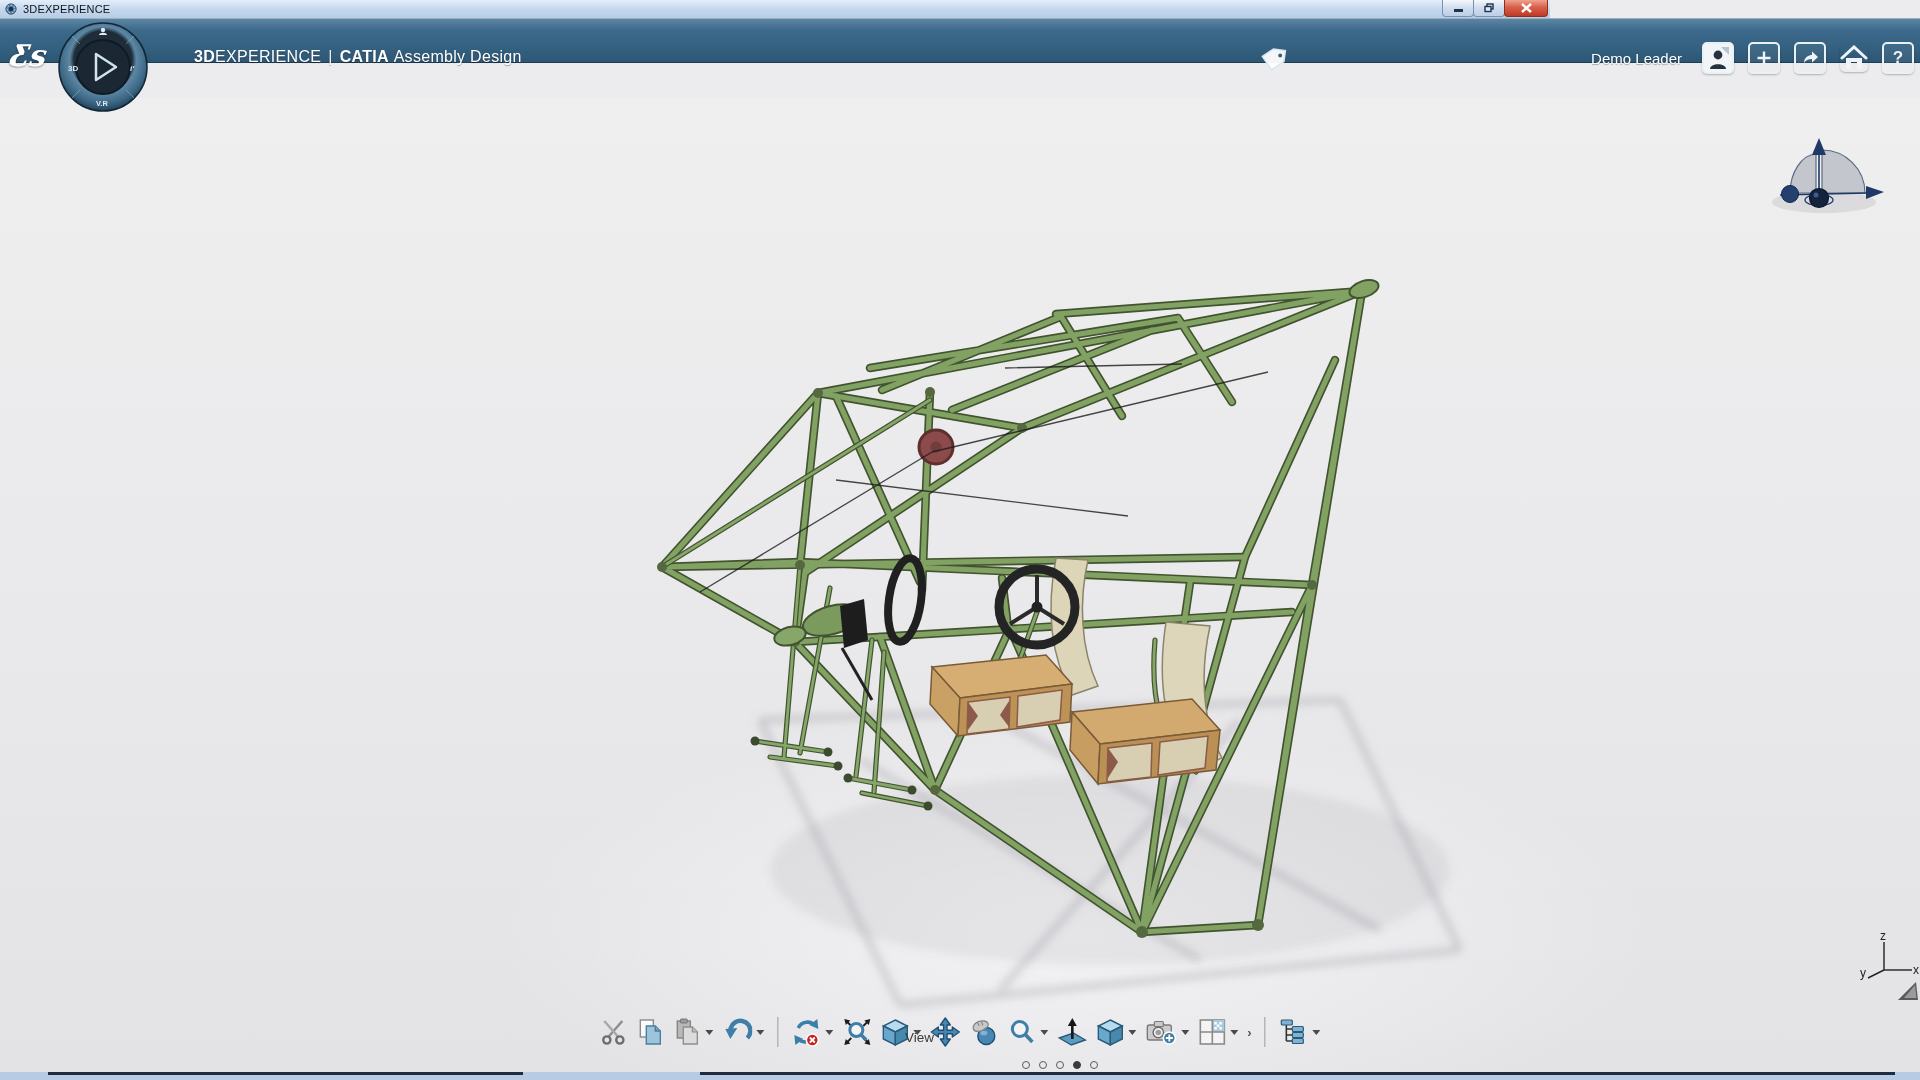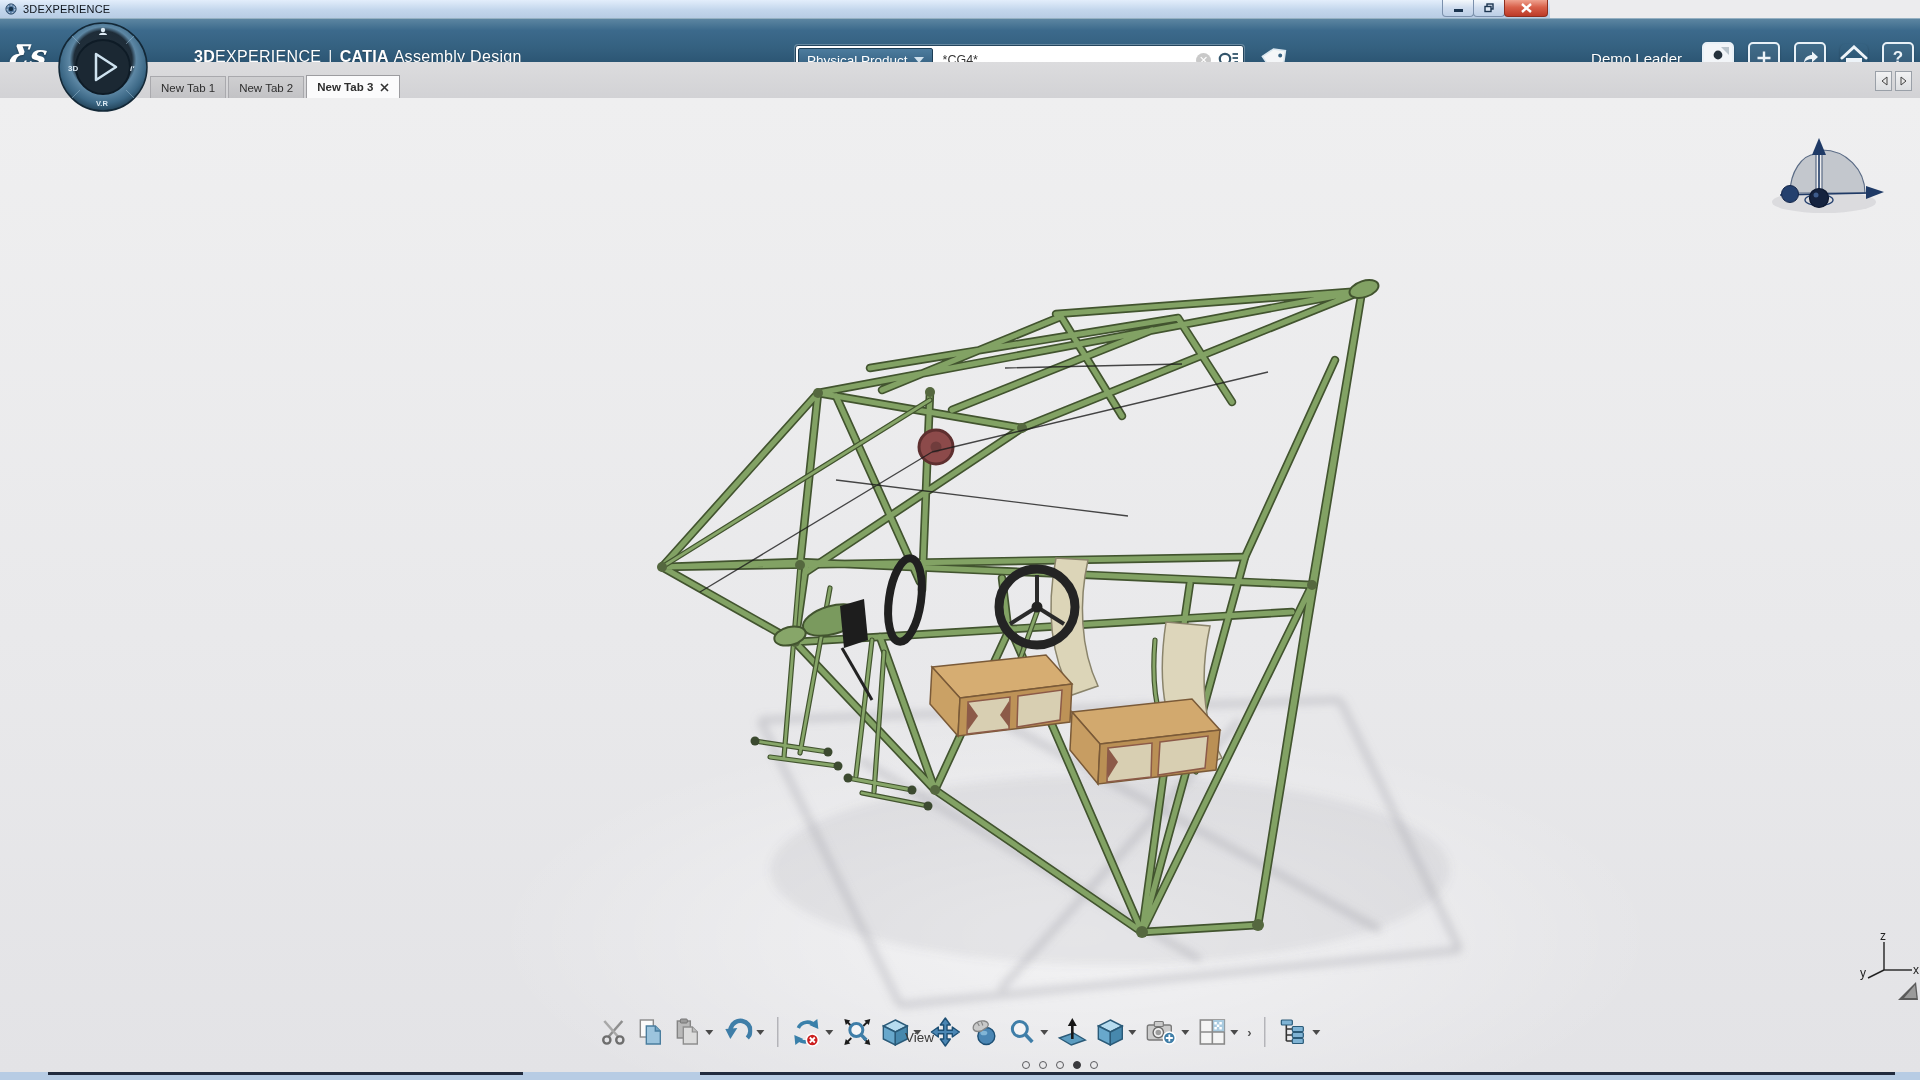--- a/index.html
+++ b/index.html
@@ -121,35 +121,20 @@
       </div>
     </div>
   </div>
 
   <div class="header">
     <div class="dslogo">Ƹs</div>
     <div class="brand">
       <b>3D</b><span>EXPERIENCE</span><span class="sep">|</span><b>CATIA</b>&nbsp;<span>Assembly Design</span>
     </div>
 
-    <div class="searchwrap">
-      <div class="scopebtn">
-        <span>Physical Product</span>
-        <span class="dd"></span>
-      </div>
-      <input class="searchval" value="*CG4*" style="">
-      <div class="clearbtn">✕</div>
-      <svg class="searchopts" viewBox="0 0 22 20">
-        <circle cx="8" cy="9" r="5.2" fill="none" stroke="#33556b" stroke-width="2.2"></circle>
-        <line x1="11.5" y1="13" x2="15" y2="17.5" stroke="#33556b" stroke-width="2.6"></line>
-        <line x1="15.5" y1="4" x2="21" y2="4" stroke="#33556b" stroke-width="1.8"></line>
-        <line x1="15.5" y1="8" x2="21" y2="8" stroke="#33556b" stroke-width="1.8"></line>
-        <line x1="17.5" y1="12" x2="21" y2="12" stroke="#33556b" stroke-width="1.8"></line>
-      </svg>
-    </div>
 
     <svg class="tagbtn" viewBox="0 0 30 28">
       <path d="M4,12 L14,3 L26,3 L26,14 L15,24 Z" fill="rgba(255,255,255,.95)" stroke="#d9e6ef" stroke-width="1.5" transform="rotate(8 15 14)"></path>
       <circle cx="21.5" cy="8.5" r="2" fill="#35607f" transform="rotate(8 15 14)"></circle>
     </svg>
 
     <div class="userzone">
       <span class="username">Demo Leader</span>
       <div class="hbtn avatar">
         <svg width="22" height="22" viewBox="0 0 22 22">
@@ -197,48 +182,20 @@
         <line x1="76" y1="76" x2="68" y2="68"></line>
     </g>
     <path d="M38,32 L58,45 L38,58 Z" fill="none" stroke="#cfe3f0" stroke-width="2.5" stroke-linejoin="round"></path>
     <text x="10" y="49" font-size="8" fill="#dceaf4" font-weight="bold">3D</text>
     <text x="38" y="84" font-size="7.5" fill="#dceaf4" font-weight="bold">V.R</text>
     <text x="72" y="49" font-size="8" fill="#dceaf4" font-style="italic" font-weight="bold">iʹ</text>
     <circle cx="45" cy="8" r="2.2" fill="#dceaf4"></circle>
       <path d="M41,13 C41,10 49,10 49,13 Z" fill="#dceaf4"></path>
   </svg>
 
-  <div class="tabbar">
-    <div class="tabs">
-      <div class="tab">
-          <span>New Tab 1</span>
-        </div>
-      <div class="tab">
-          <span>New Tab 2</span>
-        </div>
-      <div class="tab active">
-        <span>New Tab 3</span>
-        <svg width="9" height="9" viewBox="0 0 9 9">
-          <path d="M1,1 L8,8 M8,1 L1,8" stroke="#333" stroke-width="1.6"></path>
-        </svg>
-      </div>
-    </div>
-    <div class="tabnav">
-      <div class="nbtn">
-        <svg width="8" height="10" viewBox="0 0 8 10">
-            <path d="M7,1 L2,5 L7,9 Z" fill="#e8e8e8" stroke="#444" stroke-width="1"></path>
-          </svg>
-      </div>
-      <div class="nbtn">
-        <svg width="8" height="10" viewBox="0 0 8 10">
-            <path d="M1,1 L6,5 L1,9 Z" fill="#e8e8e8" stroke="#444" stroke-width="1"></path>
-          </svg>
-      </div>
-    </div>
-  </div>
 
   <div class="viewport">
 
     <svg class="scene" viewBox="0 98 1920 974">
       <defs>
         <g id="trussGeo">
           <path d="M818,393 L1362,291 M1022,428 L1362,291 M818,393 L1022,428 M870,368 L1178,318 M1056,314 L1362,291 M882,390 L1060,317 M952,410 L1152,330 M1062,318 L1122,416 M1178,318 L1232,402"></path>
           <path d="M818,393 L800,565 M836,396 L920,582 M1022,428 L806,572 M930,392 L922,590 M818,393 L662,567"></path>
           <path d="M662,567 L800,562 L1312,585 M662,567 L1245,557 M795,642 L1292,612 M662,567 L795,642"></path>
           <path d="M795,642 L935,790 M935,790 L1142,932 M1142,932 L1258,925 M1258,925 L1362,291 M1312,585 L1362,291 M1245,557 L1335,360 M1258,925 L1312,585 M1142,932 L1312,585 M1142,932 L1245,557"></path>

